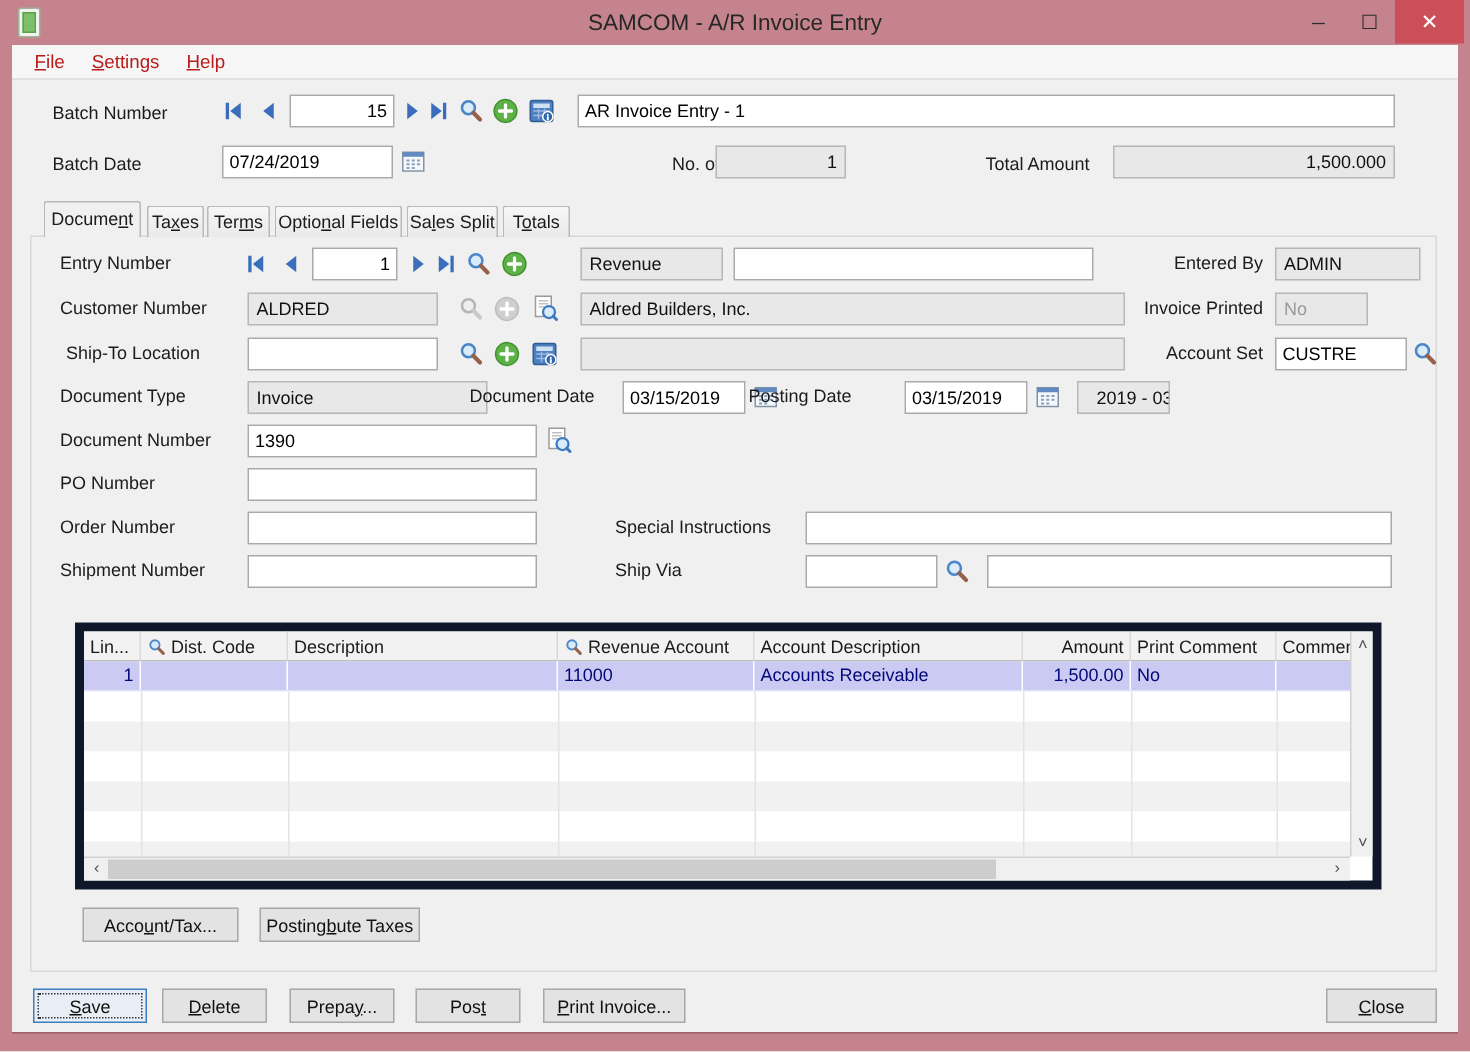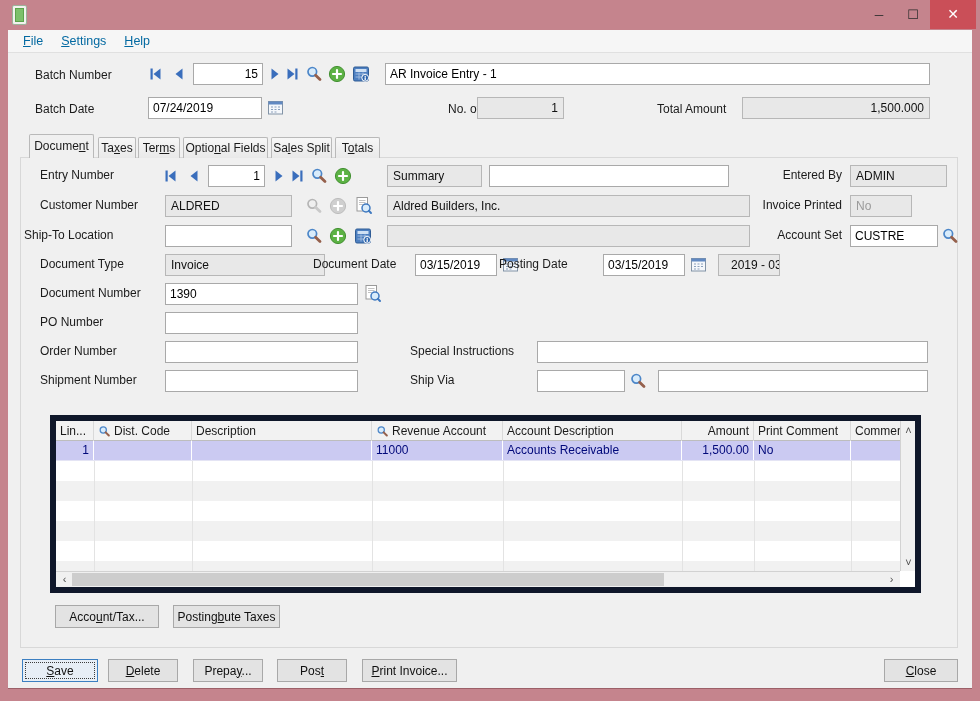--- a/index.html
+++ b/index.html
@@ -10,21 +10,21 @@
   .app-title{position:absolute;left:0;right:0;top:7px;text-align:center;font-size:15px;color:#272727;}
   .app-icon{position:absolute;left:12px;top:5px;width:15px;height:20px;background:#f2f2ee;border:1px solid #9db39a;border-radius:2px;}
   .app-icon .pg{position:absolute;left:2px;top:2px;right:2px;bottom:2px;background:#7cc06a;border:1px solid #5ca24b;}
   .winbtn{position:absolute;top:0;height:29px;border:none;background:transparent;cursor:default;font-family:"Liberation Sans",sans-serif;}
   .winbtn .glyph{display:block;text-align:center;color:#2b2b2b;}
   .btn-min{left:862px;width:34px;}
   .btn-max{left:896px;width:34px;}
   .btn-close{left:930px;width:46px;background:#ca4f58;}
   .btn-close .glyph{color:#fff;font-size:14px;line-height:29px;}
   .menubar{position:absolute;left:8px;right:8px;top:30px;height:23px;background:#f6f6f6;border-bottom:1px solid #e0e0e0;display:flex;align-items:center;padding-left:6px;}
-  .menu-item{padding:3px 9px;font-size:12.5px;background:transparent;border:none;font-family:"Liberation Sans",sans-serif;color:#0369a1;}
+  .menu-item{padding:3px 9px;font-size:12.5px;background:transparent;border:none;font-family:"Liberation Sans",sans-serif;color:#b91c1c;}
   .client{position:absolute;left:8px;top:53px;right:8px;bottom:13px;background:#f0f0f0;box-shadow:0 1px 0 rgba(115,60,68,.5);}
   .lbl{position:absolute;white-space:nowrap;height:15px;line-height:15px;}
   .lbl-r{text-align:right;}
   .fld{position:absolute;height:22px;border:1px solid #a9a9a9;background:#fff;font:12px "Liberation Sans",sans-serif;padding:0 4px;color:#000;}
   input.fld{outline:none;}
   .num{text-align:right;}
   .ro{position:absolute;height:22px;border:1px solid #b7b7b7;background:#e8e8e8;padding:3px 5px;line-height:15px;overflow:hidden;white-space:nowrap;color:#111;}
   .dim{color:#9a9a9a;}
   .icon{position:absolute;width:18px;height:18px;line-height:0;}
   .panel{position:absolute;left:12px;top:104px;width:938px;height:491px;background:#f0f0f0;border:1px solid #d8d8d8;}
@@ -49,20 +49,21 @@
 </style>
 </head>
 <body>
 
 <div class="window">
 
   <div class="titlebar">
     <span class="app-icon">
         <span class="pg"></span>
       </span>
+    <div class="app-title">SAMCOM - A/R Invoice Entry</div>
     <button class="winbtn btn-min">
         <span class="glyph" style="font-size:12px;line-height:26px;">─</span>
       </button>
     <button class="winbtn btn-max">
         <span class="glyph" style="font-size:13px;line-height:27px;">☐</span>
       </button>
     <button class="winbtn btn-close">
         <span class="glyph">✕</span>
       </button>
   </div>
@@ -146,21 +147,21 @@
           <rect x="11.3" y="2.5" width="2.2" height="11" fill="#3a6ebc"></rect>
         </svg></div>
     <div class="icon" style="left:302px;top:114px;"><svg width="18" height="18" viewBox="0 0 18 18">
           <circle cx="7.3" cy="6.8" r="4.3" fill="#d9ecfb" stroke="#4c86c8" stroke-width="1.7"></circle>
           <path d="M10.6 10.2L15 14.6" stroke="#95604c" stroke-width="2.8" stroke-linecap="round"></path>
         </svg></div>
     <div class="icon" style="left:326px;top:114px;"><svg width="18" height="18" viewBox="0 0 18 18">
           <circle cx="9" cy="9" r="7.6" fill="#5cb244" stroke="#449133"></circle>
           <path d="M9 5v8M5 9h8" stroke="#fff" stroke-width="2.2" stroke-linecap="round"></path>
         </svg></div>
-    <div class="ro" style="left:379px;top:112px;width:95px;">Summary</div>
+    <div class="ro" style="left:379px;top:112px;width:95px;">Revenue</div>
     <input class="fld" style="left: 481px; top: 112px; width: 240px;" value="">
     <div class="lbl lbl-r" style="left:752px;top:115px;width:82px;">Entered By</div>
     <div class="ro" style="left:842px;top:112px;width:97px;">ADMIN</div>
 
     <div class="lbl" style="left:32px;top:145px;">Customer Number</div>
     <div class="ro" style="left:157px;top:142px;width:127px;">ALDRED</div>
     <div class="icon" style="left:297px;top:144px;"><svg width="18" height="18" viewBox="0 0 18 18">
           <circle cx="7.3" cy="6.8" r="4.3" fill="#efefef" stroke="#b5b5b5" stroke-width="1.7"></circle>
           <path d="M10.6 10.2L15 14.6" stroke="#c9c9c9" stroke-width="2.8" stroke-linecap="round"></path>
         </svg></div>
@@ -171,21 +172,21 @@
     <div class="icon" style="left:346px;top:143px;"><svg width="19" height="19" viewBox="0 0 19 19">
           <rect x="3" y="1.5" width="10.5" height="13.5" fill="#fff" stroke="#9a9a9a"></rect>
           <path d="M5 4.5h6.5M5 6.5h6.5M5 8.5h4" stroke="#c2c2c2" stroke-width="1"></path>
           <circle cx="12" cy="12" r="4" fill="#d9ecfb" stroke="#3f79c0" stroke-width="1.5"></circle>
           <path d="M14.8 14.8l2.2 2.2" stroke="#3f79c0" stroke-width="2" stroke-linecap="round"></path>
         </svg></div>
     <div class="ro" style="left:379px;top:142px;width:363px;">Aldred Builders, Inc.</div>
     <div class="lbl lbl-r" style="left:742px;top:145px;width:92px;">Invoice Printed</div>
     <div class="ro dim" style="left:842px;top:142px;width:62px;">No</div>
 
-    <div class="lbl" style="left:16px;top:175px;">Ship-To Location</div>
+    <div class="lbl" style="left:36px;top:175px;">Ship-To Location</div>
     <input class="fld" style="left: 157px; top: 172px; width: 127px;" value="">
     <div class="icon" style="left:297px;top:174px;"><svg width="18" height="18" viewBox="0 0 18 18">
           <circle cx="7.3" cy="6.8" r="4.3" fill="#d9ecfb" stroke="#4c86c8" stroke-width="1.7"></circle>
           <path d="M10.6 10.2L15 14.6" stroke="#95604c" stroke-width="2.8" stroke-linecap="round"></path>
         </svg></div>
     <div class="icon" style="left:321px;top:174px;"><svg width="18" height="18" viewBox="0 0 18 18">
           <circle cx="9" cy="9" r="7.6" fill="#5cb244" stroke="#449133"></circle>
           <path d="M9 5v8M5 9h8" stroke="#fff" stroke-width="2.2" stroke-linecap="round"></path>
         </svg></div>
     <div class="icon" style="left:346px;top:174px;"><svg width="18" height="18" viewBox="0 0 18 18">

